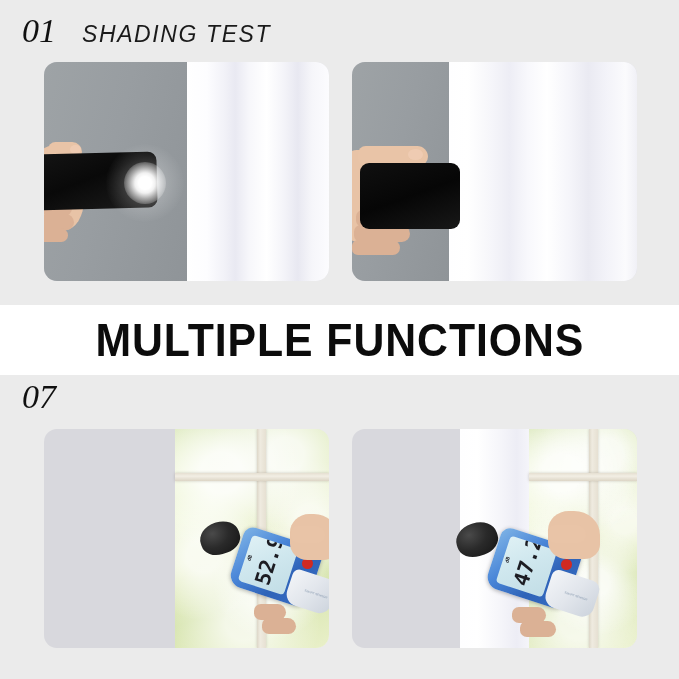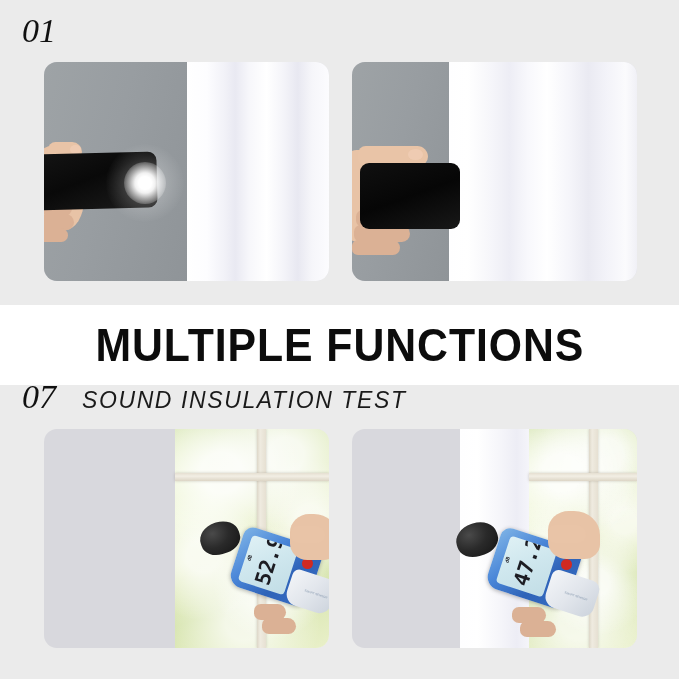--- a/index.html
+++ b/index.html
@@ -209,21 +209,21 @@
     font-size:3px;
     color:#8a9bb0;
     font-family:"Liberation Sans", sans-serif;
     white-space:nowrap;
   }
 
   
   #banner {
     position:absolute;
     left:0; top:305px;
-    width:679px; height:80px;
+    width:679px; height:70px;
     background:#ffffff;
     display:flex;
     align-items:center;
     justify-content:center;
   }
   #banner-text {
     font-family:"Liberation Sans", sans-serif;
     font-weight:700;
     font-size:46px;
     color:#0c0c0c;
@@ -232,20 +232,21 @@
     transform-origin:center;
     white-space:nowrap;
     line-height:1;
   }
 </style>
 </head>
 <body>
 
 <div class="sec-head" id="head-01">
   <span class="sec-num">01</span>
+  <span class="sec-title">SHADING TEST</span>
 </div>
 
 <div class="photo" id="photo-shade-left">
   <div class="ph-inner">
     <div class="wall" style="width:50%;"></div>
     <div class="curtain" style="width:50%;"></div>
 
     <div class="hand" style="left:-14px; top:84px; width:54px; height:84px;"></div>
     <div class="finger" style="left:4px; top:80px; width:34px; height:18px; border-radius:9px 12px 10px 9px;"></div>
     <div class="nail" style="left:26px; top:83px; width:11px; height:9px;"></div>
@@ -275,21 +276,20 @@
     <div class="phone flat" style="left:8px; top:101px; width:100px; height:66px;"></div>
   </div>
 </div>
 
 <div id="banner">
   <span id="banner-text">MULTIPLE FUNCTIONS</span>
 </div>
 
 <div class="sec-head" id="head-02">
   <span class="sec-num">07</span>
-  <span class="sec-title">SOUND INSULATION TEST</span>
 </div>
 
 <div class="photo" id="photo-sound-left">
   <div class="ph-inner">
     <div class="curtain" style="width:46%;"></div>
     <div class="window-area" style="width:54%;">
       <div class="mullion-v" style="left:53%; top:0; width:9px; bottom:0;"></div>
       <div class="mullion-h" style="left:0; right:0; top:44px; height:8px;"></div>
     </div>
 

